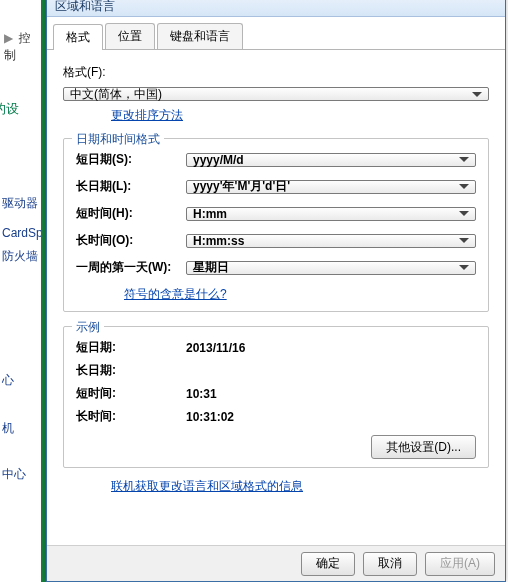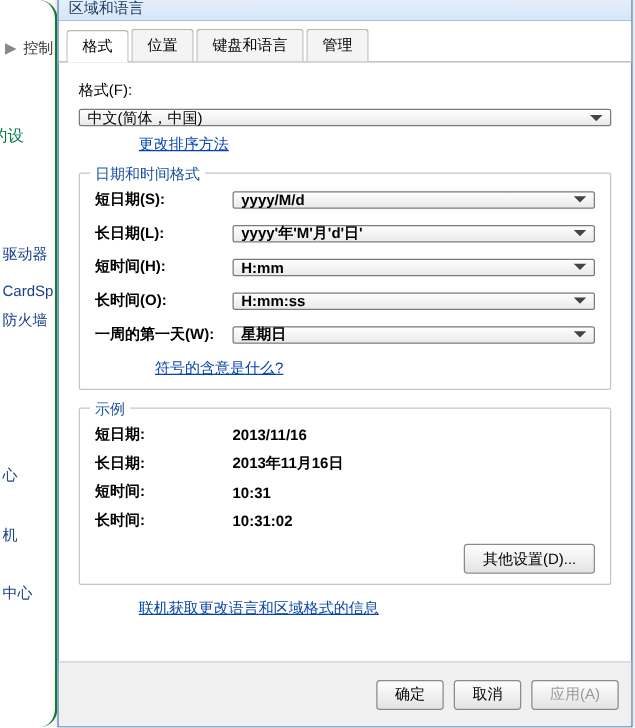--- a/index.html
+++ b/index.html
@@ -14,23 +14,22 @@
     overflow: hidden;
     position: relative;
   }
   
   .bg-cropped {
     position: absolute;
     left: 0; top: 0;
     width: 46px;
     height: 582px;
     background: #fff;
-    border-right: 2px solid #15803d;
+    border-right: 5px solid #15803d;
     overflow: hidden;
-    border-radius: 15px;
   }
   .bg-cropped .crumb {
     position: absolute;
     top: 30px; left: 4px;
     font-size: 12px;
     color: #333;
   }
   .bg-cropped .crumb .arrow { color:#888; margin-right:2px; }
   .bg-cropped .green-heading {
     position: absolute;
@@ -149,21 +148,21 @@
     background: linear-gradient(#fefefe,#e3e3e3);
     border-radius: 3px;
     cursor: pointer;
     font-size: 12px;
   }
   .btn.disabled { color:#9a9a9a; cursor:default; }
   .right { text-align: right; }
   .footer {
     position: absolute;
     bottom: 0; left: 0; right: 0;
-    height: 52px;
+    height: 36px;
     background: #f0f0f0;
     border-top: 1px solid #cfcfcf;
     display: flex;
     justify-content: flex-end;
     align-items: center;
     padding: 0 10px;
     gap: 8px;
   }
 </style>
 </head>
@@ -183,21 +182,20 @@
   <div class="side-link" style="top:466px">中心</div>
 </div>
 
 <div class="dialog">
   <div class="titlebar">区域和语言</div>
 
   <div class="tabstrip">
     <div class="tab active">格式</div>
     <div class="tab">位置</div>
     <div class="tab">键盘和语言</div>
-    <div class="tab">管理</div>
   </div>
 
   <div class="pane">
 
     <div class="lbl">格式(F):</div>
     <div class="combo">
       <span>中文(简体，中国)</span>
       <span class="chev"></span>
     </div>
     <div style="margin-top:6px">
@@ -254,21 +252,20 @@
 
     <div class="group example">
       <div class="group-title">示例</div>
 
       <div class="row">
         <div class="rlabel">短日期:</div>
         <div class="rval">2013/11/16</div>
       </div>
       <div class="row">
         <div class="rlabel">长日期:</div>
-        <div class="rval">2013年11月16日</div>
       </div>
       <div class="row">
         <div class="rlabel">短时间:</div>
         <div class="rval">10:31</div>
       </div>
       <div class="row">
         <div class="rlabel">长时间:</div>
         <div class="rval">10:31:02</div>
       </div>
 

